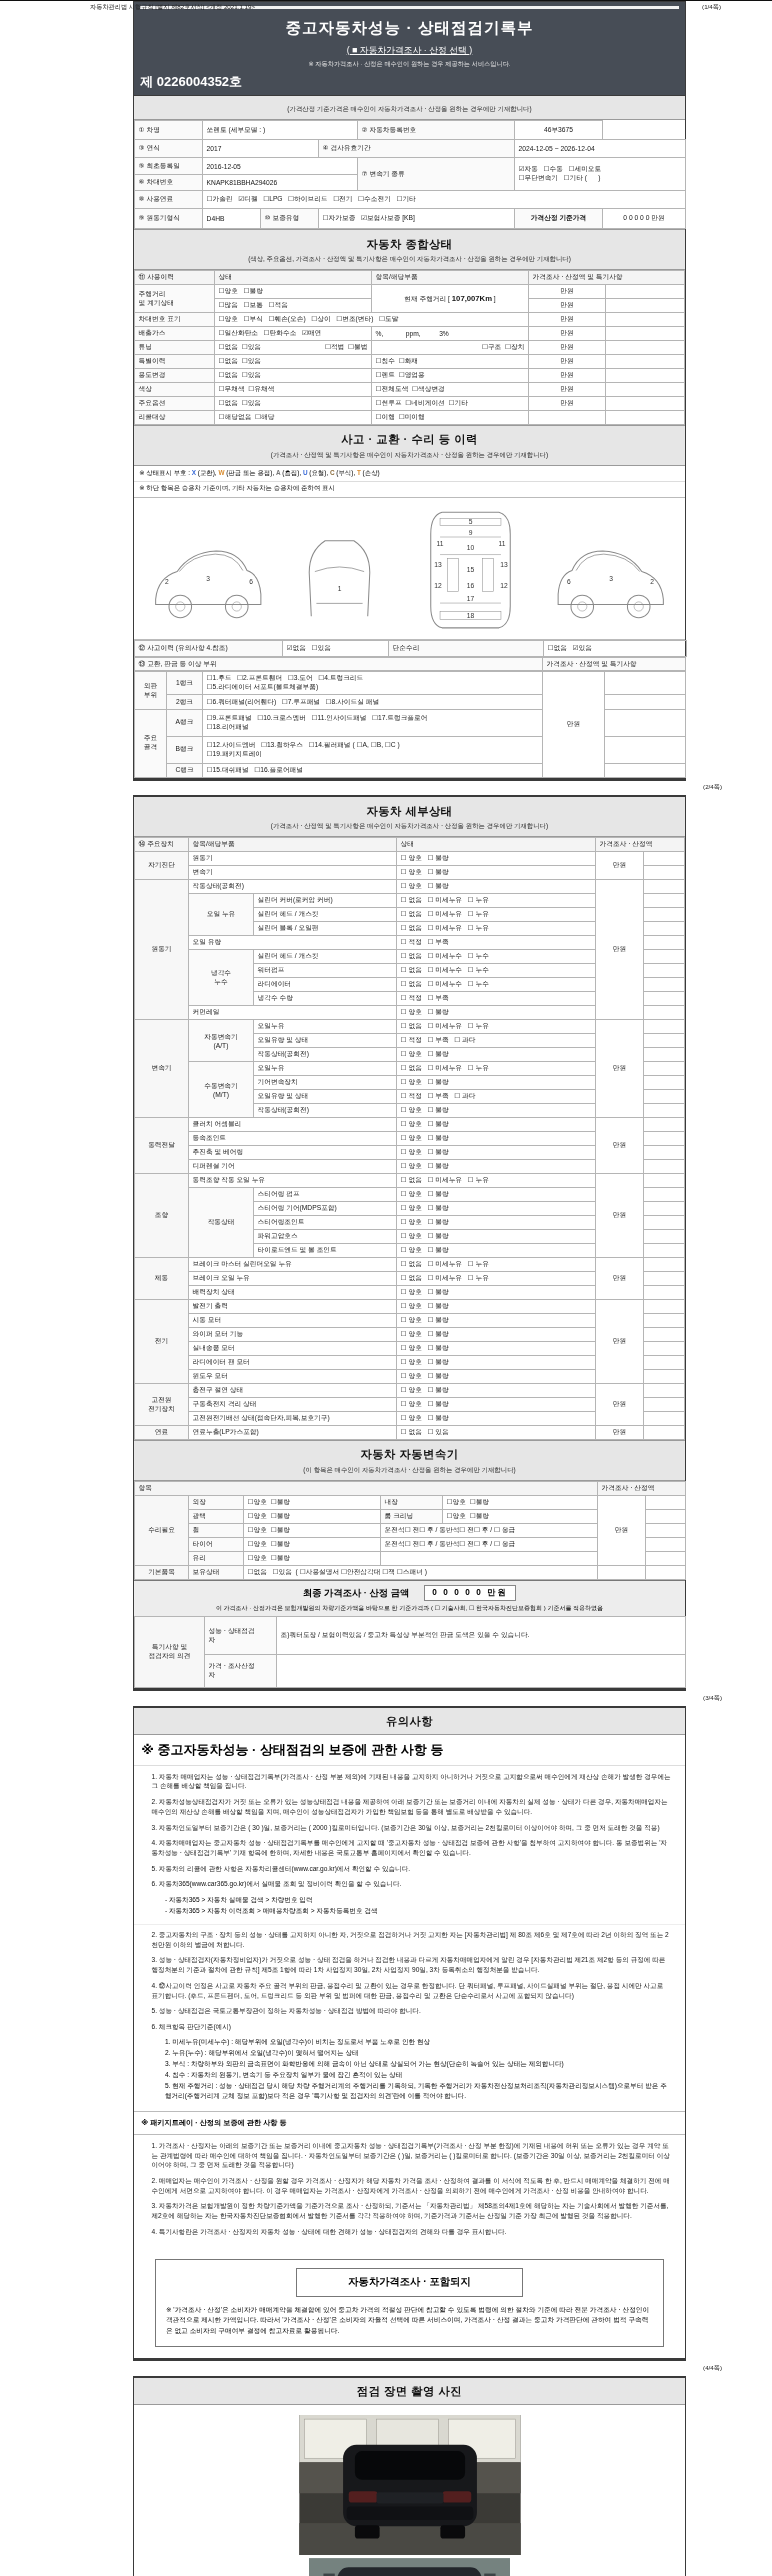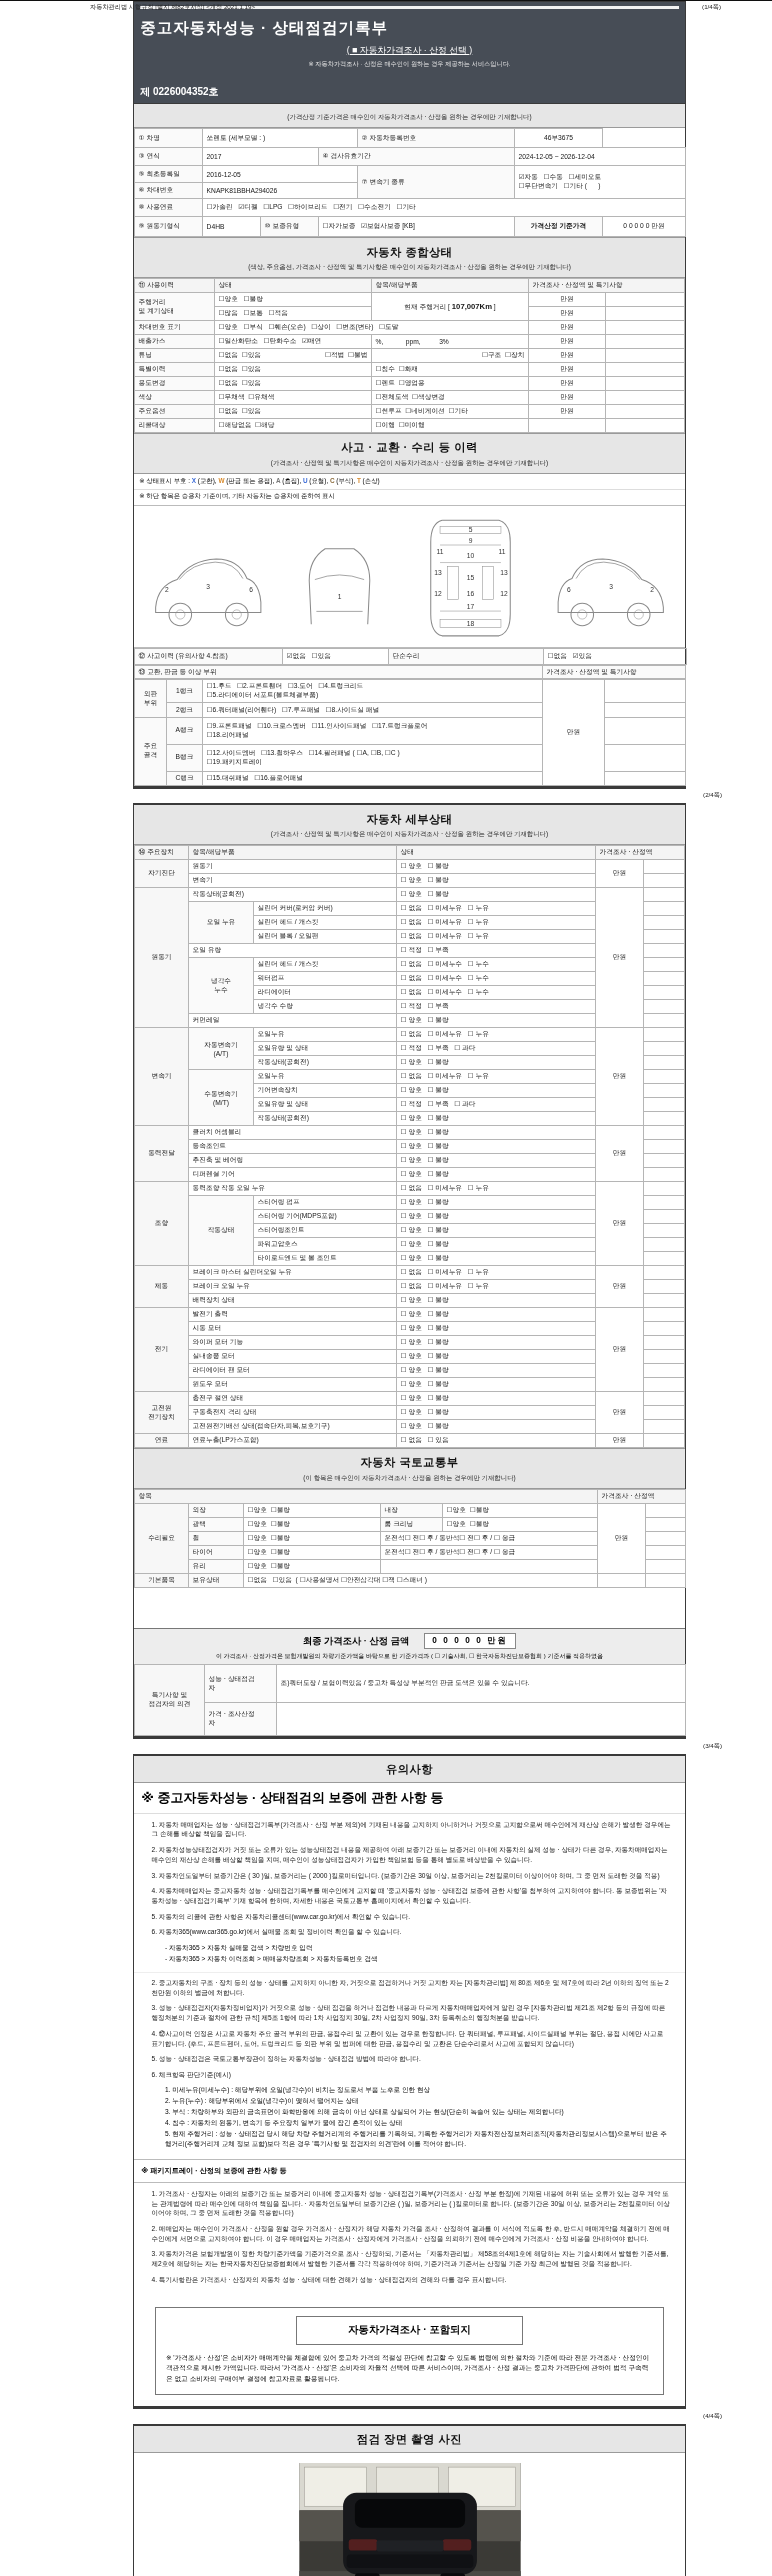--- a/index.html
+++ b/index.html
@@ -9,24 +9,24 @@
   .pm1 { position:absolute; right:52px; top:2.1px; font-size:6.2px; color:#222; }
   .content { margin-left:133px; width:553px; }
   .marker { text-align:right; margin-right:-36px; font-size:6.2px; color:#222; padding:2.1px 0 3.1px 0; }
 
   
   .pbox { border:1px solid #3a3a3a; border-top-width:2.6px; border-bottom-width:3.1px; background:#fff; }
 
   
   .dark-head { background:#474d56; color:#fff; padding:4.1px 6.2px 3.1px 6.2px; border:1px solid #3a3a3a; border-bottom:none; }
   .dark-head .stripe { height:3.1px; background:#f2f2f2; margin-bottom:9.3px; }
-  .dark-head .t1 { font-size:15.5px; font-weight:bold; letter-spacing:1px; }
+  .dark-head .t1 { text-align:center; font-size:15.5px; font-weight:bold; letter-spacing:1px; }
   .dark-head .t2 { text-align:center; font-size:8.8px; margin-top:5.2px;text-decoration:underline; }
   .dark-head .t3 { text-align:center; font-size:6.2px; margin-top:3.1px; color:#e8e8e8; }
-  .dark-head .docno { font-size:10px; font-weight:bold; margin-top:16px; padding-bottom:1px; }
+  .dark-head .docno { font-size:13px; font-weight:bold; margin-top:4px; padding-bottom:1px; }
 
   .sec-head { background:#e6e6e6; text-align:center; padding:6.2px 0 5.2px 0; border-bottom:0.5px solid #9a9a9a; }
   .sec-head .st { font-size:11.3px; font-weight:bold; letter-spacing:0.5px; color:#111; }
   .sec-head .ss { font-size:6.4px; margin-top:3.1px; color:#222; }
 
   table { border-collapse:collapse; width:100%; table-layout:fixed; }
   td, th { border:0.5px solid #b5b5b5; font-size:6.7px; color:#151515; padding:1.5px 3.6px; vertical-align:middle; white-space:pre-wrap; word-break:break-all; }
   td.lab { background:#fafafa; }
   td.cen { text-align:center; }
   td.price { text-align:center; }
@@ -37,21 +37,21 @@
 
   .legendrow { font-size:6.4px; padding:3.1px 5.2px; border-bottom:0.5px solid #ddd; }
   .legendrow2 { font-size:6.4px; padding:2.1px 5.2px 4.1px 5.2px; border-bottom:0.5px solid #bbb; }
 
   .diagram-row { display:flex; justify-content:center; align-items:center; gap:19.6px; padding:7.2px 0 6.2px 0; border-bottom:0.5px solid #bbb; }
   .diagram-row svg { display:block; }
 
   .dtable td { height:14px; }
   .gname { background:#f7f7f7; text-align:center; }
 
-  .final-band { background:#ededed; border-top:1px solid #777; padding:4.1px 0 3.1px 0; text-align:center;margin-top:40px; }
+  .final-band { background:#ededed; border-top:1px solid #777; padding:4.1px 0 3.1px 0; text-align:center; }
   .final-line { font-size:9.3px; font-weight:bold; }
   .final-val { display:inline-block; border:0.5px solid #888; background:#fff; padding:1.5px 7.2px; font-size:8.2px; font-weight:bold; margin-left:12.4px; letter-spacing:2.1px;}
   .final-note { font-size:6px; margin-top:3.6px; }
 
   .notice-items { padding:5.2px 13.4px 7.2px 17.5px; }
   .n-item { font-size:6.6px; line-height:1.5; margin-bottom:5.7px; color:#111; }
   .n-sub { font-size:6.6px; line-height:1.5; margin:1px 0 1px 13.4px; }
   .n-block-title { font-size:7.2px; font-weight:bold; padding:6.2px 7.2px; border-top:0.5px solid #bbb; border-bottom:0.5px solid #bbb; margin-top:2.1px; }
   .ntitle-row { font-size:13px; font-weight:bold; padding:6.2px 7.2px; border-bottom:0.5px solid #ddd; }
 
@@ -623,21 +623,21 @@
                 <td colspan="2" class="">연료누출(LP가스포함)</td>
                 <td class="">☐ 없음   ☐ 있음</td>
                 <td rowspan="1" class="price">만원</td>
                 <td class="blank"></td>
               </tr>
             </tbody>
           </table>
         </div>
 
       <div class="sec-head" style="border-top:0.5px solid #9a9a9a;">
-        <div class="st">자동차 국토교통부</div>
+        <div class="st">자동차 자동변속기</div>
         <div class="ss">(이 항목은 매수인이 자동차가격조사 · 산정을 원하는 경우에만 기재합니다)</div>
       </div>
       <div id="etc-table">
           <table class="dtable">
             <colgroup>
               <col style="width:54px">
               <col style="width:55px">
               <col style="width:137px">
               <col style="width:62px">
               <col style="width:155px">

